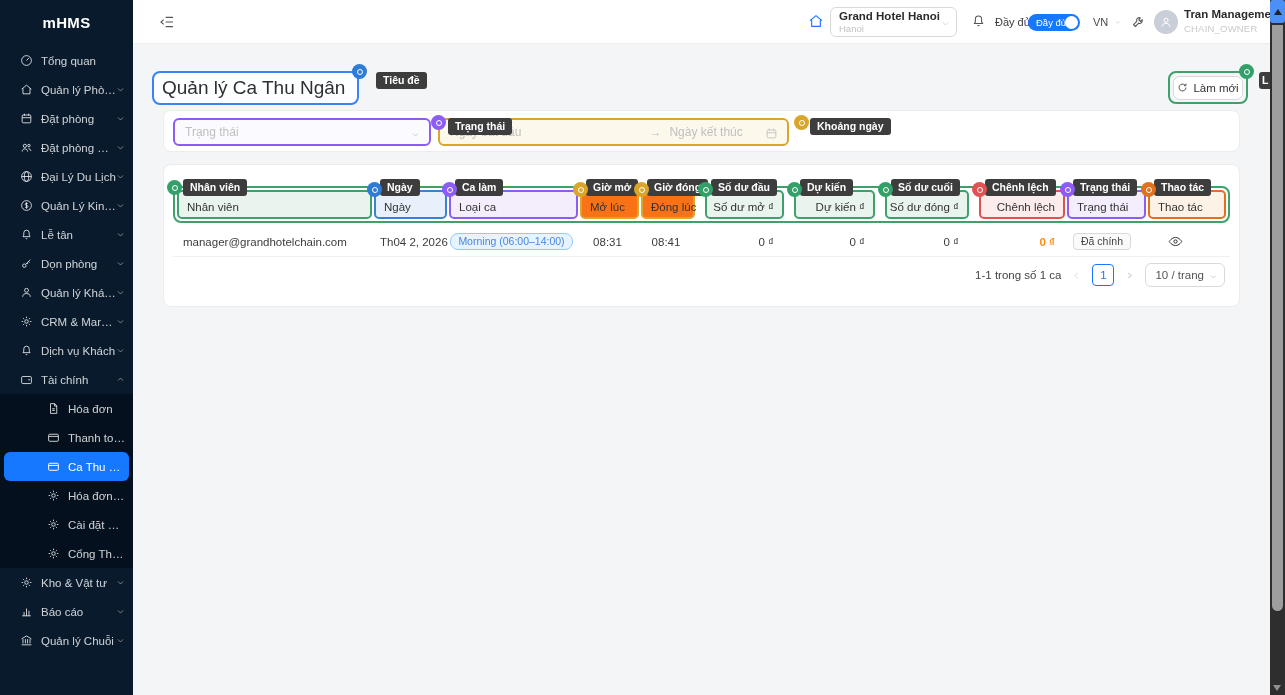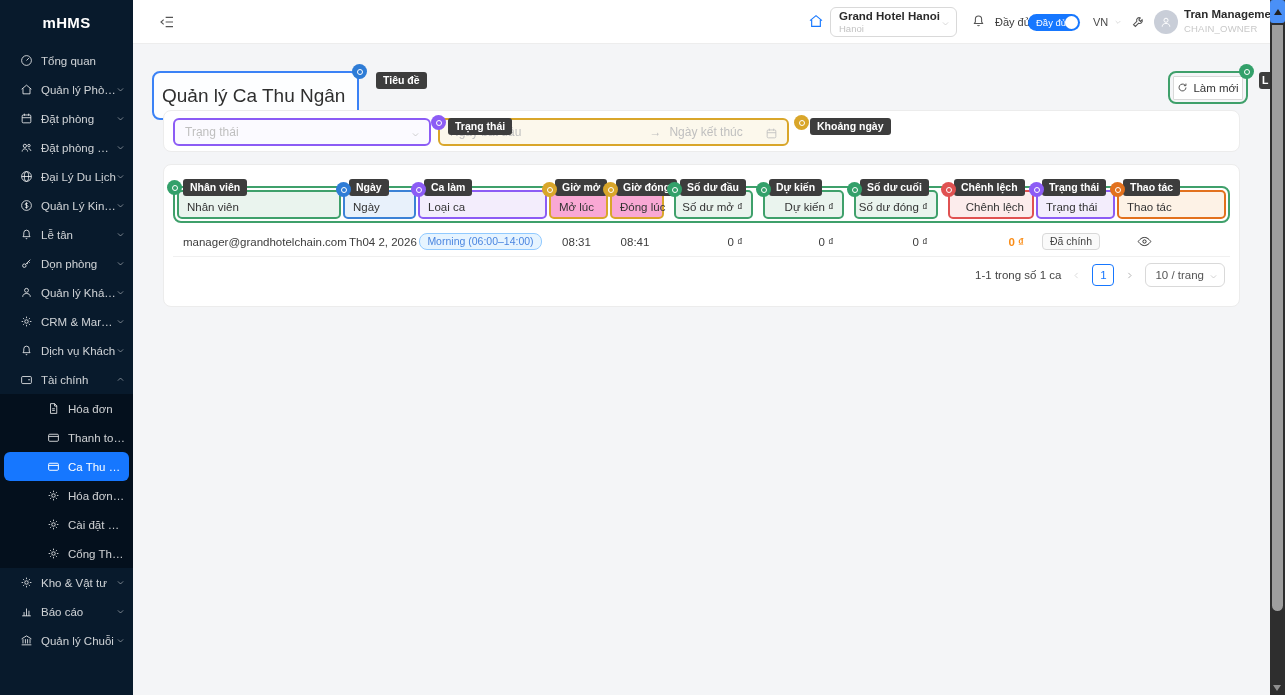--- a/index.html
+++ b/index.html
@@ -51,29 +51,29 @@
 
   .anno { border-radius:8px; }
   .abadge { position:absolute; width:15px; height:15px; border-radius:50%; z-index:6; }
   .abadge::after { content:""; position:absolute; left:4.5px; top:4.5px; width:4px; height:4px;
     border:1.2px solid #fff; border-radius:50%; }
   .atip { position:absolute; background:#3d3d3d; color:#fff; font-size:10.5px; font-weight:bold;
     padding:2px 7px 3px; border-radius:3px; white-space:nowrap; z-index:5; }
   .bg-blue{background:#2e7cd6;} .bg-green{background:#33a06a;} .bg-purple{background:#8c5cf5;}
   .bg-amber{background:#d9a62a;} .bg-red{background:#e05252;} .bg-deeporange{background:#e2711d;}
 
-  .title-box { position:absolute; left:19px; top:27px; width:207px; height:49px; border:2px solid #3b82f6;
+  .title-box { position:absolute; left:19px; top:27px; width:207px; height:34px; border:2px solid #3b82f6;
     border-radius:8px; background:#fdfeff; display:flex; align-items:center; padding:0 8px; }
   .title-box h1 { font-size:19px; font-weight:500; color:#2f2f2f; white-space:nowrap; }
   .badge-title { left:219px; top:20px; }
   .tip-title { left:243px; top:28px; }
 
   .refresh-anno { position:absolute; left:1035px; top:27px; width:80px; height:33px; border:2px solid #3fa06b;
     border-radius:8px; display:flex; align-items:center; justify-content:center; }
-  .refresh-btn { width:70px; height:24px; border:1px solid #d9d9d9; border-radius:1px; background:#fff;
+  .refresh-btn { width:70px; height:24px; border:1px solid #d9d9d9; border-radius:7px; background:#fff;
     font-size:11.5px; color:#333; display:flex; align-items:center; justify-content:center; gap:5px; cursor:pointer; }
   .refresh-btn svg { width:11px; height:11px; stroke:#444; fill:none; stroke-width:2; }
   .badge-refresh { left:1106px; top:20px; }
   .tip-edge { left:1126px; top:28px; width:15px; overflow:hidden; padding:2px 3px 3px; }
 
   .card { position:absolute; left:30px; right:45px; background:#fff; border:1px solid #ececec; border-radius:8px; }
   .filter-card { top:66px; height:42px; }
   .status-select { position:absolute; left:9px; top:7px; width:258px; height:28px; border:2px solid #8c5cf5;
     border-radius:6px; background:#fbfaff; display:flex; align-items:center; padding:0 10px; cursor:pointer; }
   .placeholder { font-size:12px; color:#bfbfbf; }
@@ -92,25 +92,25 @@
     border-radius:8px; display:flex; gap:2px; padding:2px; }
   .badge-table { left:-8px; top:-8px; }
   .hcell { position:relative; border-width:2px; border-style:solid; border-radius:5px;
     display:flex; align-items:flex-end; padding:2px 8px 4px; font-size:11.5px; font-weight:500; color:#333;
     white-space:nowrap; flex:none; }
   .hcell .abadge { left:-9px; top:-10px; }
   .hcell .atip { left:4px; top:-13px; }
   .col-green { border-color:#3fa06b; background:#eaf4ee; }
   .col-blue { border-color:#3b82d6; background:#e8f1fb; }
   .col-purple { border-color:#8c5cf5; background:#f3edfc; }
-  .col-amber { border-color:#d9a62a; background:#f9a8d4; }
+  .col-amber { border-color:#d9a62a; background:#f97316; }
   .col-red { border-color:#e05252; background:#fcecec; }
   .col-deeporange { border-color:#e2711d; background:#fdf2e6; }
   .al-r { justify-content:flex-end;margin-left:8px; }
-  .c1{width:164px;} .c2{width:73px;} .c3{width:129px;} .c4{width:59px;} .c5{width:54px;}
+  .c1{width:195px;} .c2{width:73px;} .c3{width:129px;} .c4{width:59px;} .c5{width:54px;}
   .c6{width:79px;} .c7{width:81px;} .c8{width:84px;} .c9{width:86px;} .c10{width:79px;} .c11{flex:1 1 auto;}
 
   .trow { position:absolute; left:9px; right:9px; top:62px; height:30px; display:flex; gap:2px; padding:0 2px;
     border-bottom:1px solid #f0f0f0; align-items:center; font-size:11.5px; color:#3c3c3c; }
   .tcell { padding:0 8px; white-space:nowrap; flex:none; display:flex; align-items:center; }
   .tcell.al-r { justify-content:flex-end; }
   .tcell.al-c { justify-content:center; }
   .shift-tag { border:1px solid #91caff; background:#e6f4ff; color:#4a85e0; font-size:10.5px;
     padding:1px 7px 2px; border-radius:8px; }
   .diff { color:#fa8c16; font-weight:bold; }

